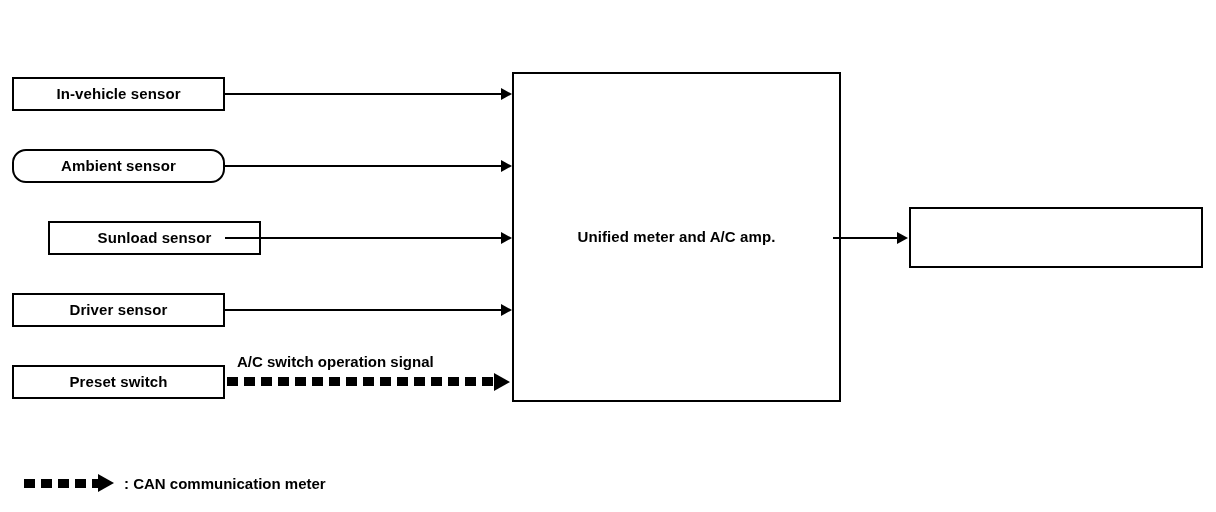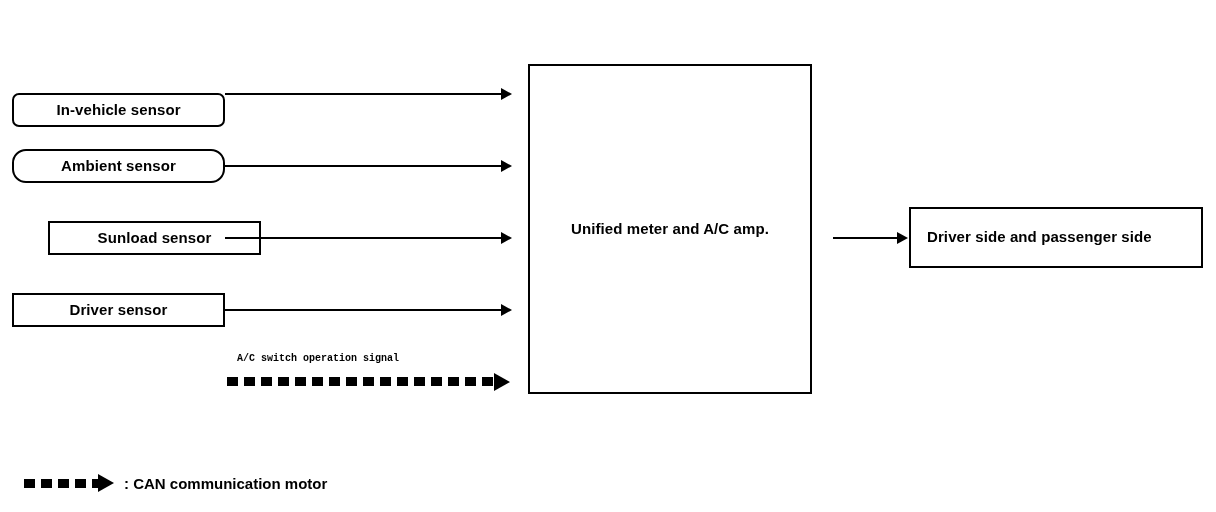--- a/index.html
+++ b/index.html
@@ -24,21 +24,21 @@
     letter-spacing:.1px;
   }
   .box.center-text{justify-content:center;text-align:center;}
   .box.left-text{justify-content:flex-start;text-align:left;padding-left:16px;}
 
   
   .src{left:12px;width:213px;height:34px;}
   .src .lbl{width:100%;text-align:center;}
 
   
-  #amp{left:512px;top:64px;width:284px;height:330px;margin-left:16px;}
+  #amp{left:512px;top:72px;width:329px;height:330px;}
   #amp .lbl{width:100%;text-align:center;}
 
   
   #motor{left:909px;top:207px;width:294px;height:61px;}
   #motor .lbl{display:block;}
 
   
   .conn{position:absolute;height:2px;background:#000;}
   .arrowhead{
     position:absolute;width:0;height:0;
@@ -59,63 +59,64 @@
   .can-arrowhead{
     position:absolute;width:0;height:0;
     border-top:9px solid transparent;
     border-bottom:9px solid transparent;
     border-left:16px solid #000;
   }
 
   .edgelabel{
     position:absolute;
     font-weight:bold;
-    font-size:10px;
+    font-size:15px;
     white-space:nowrap;
-    font-family:Liberation Mono, monospace;
   }
 
   
   #legend{position:absolute;left:24px;top:474px;display:flex;align-items:center;}
   #legend .swatch{position:relative;width:92px;height:18px;}
   #legend .swatch .canline{left:0;top:5px;width:74px;}
   #legend .swatch .can-arrowhead{left:74px;top:0px;}
   #legend .legend-text{
     margin-left:8px;font-weight:bold;font-size:15px;white-space:nowrap;
   }
 </style>
 </head>
 <body>
 
 <div id="stage">
 
-  <div class="box center-text src" style="top:93px;border-radius:7px;">
+  <div class="box center-text src" style="top:77px;">
     <span class="lbl">In-vehicle sensor</span>
   </div>
 
   <div class="box center-text src" style="top:149px;border-radius:14px;">
     <span class="lbl">Ambient sensor</span>
   </div>
 
   <div class="box center-text src" style="top:221px;margin-left:36px;">
     <span class="lbl">Sunload sensor</span>
   </div>
 
   <div class="box center-text src" style="top:293px;">
     <span class="lbl">Driver sensor</span>
   </div>
 
+  <div class="box center-text src" style="top:365px;">
+    <span class="lbl">Preset switch</span>
+  </div>
 
   <div class="box center-text" id="amp">
     <span class="lbl">Unified meter and A/C amp.</span>
   </div>
 
   <div class="box left-text" id="motor">
     <span>
-      <span class="lbl">Driver side and passenger side</span>
     </span>
   </div>
 
   <div class="conn" style="left:225px;top:93px;width:278px;"></div>
   <div class="arrowhead" style="left:501px;top:88px;"></div>
 
   <div class="conn" style="left:225px;top:165px;width:278px;"></div>
   <div class="arrowhead" style="left:501px;top:160px;"></div>
 
   <div class="conn" style="left:225px;top:237px;width:278px;"></div>
@@ -130,16 +131,16 @@
   <div class="edgelabel" style="left:237px;top:353px;">A/C switch operation signal</div>
 
   <div class="canline" style="left:227px;top:377px;width:269px;"></div>
   <div class="can-arrowhead" style="left:494px;top:373px;"></div>
 
   <div id="legend">
     <div class="swatch">
       <div class="canline"></div>
       <div class="can-arrowhead"></div>
     </div>
-    <div class="legend-text">: CAN communication motor</div>
+    <div class="legend-text">: CAN communication meter</div>
   </div>
 
 </div>
 
 </body></html>

